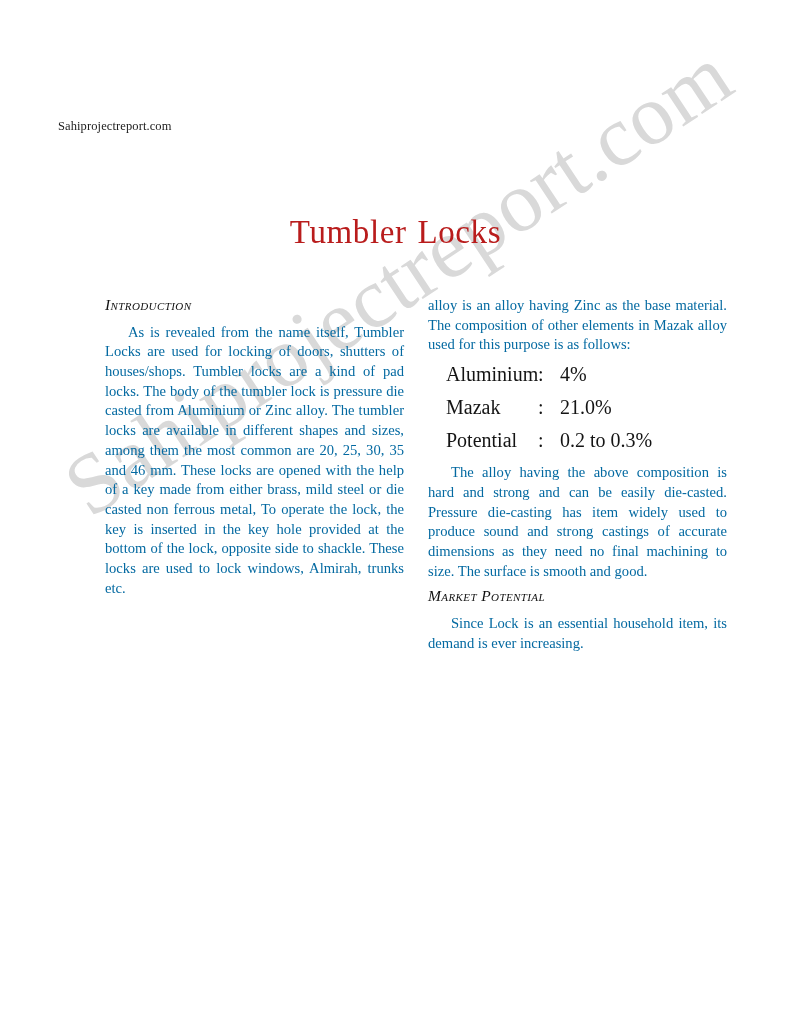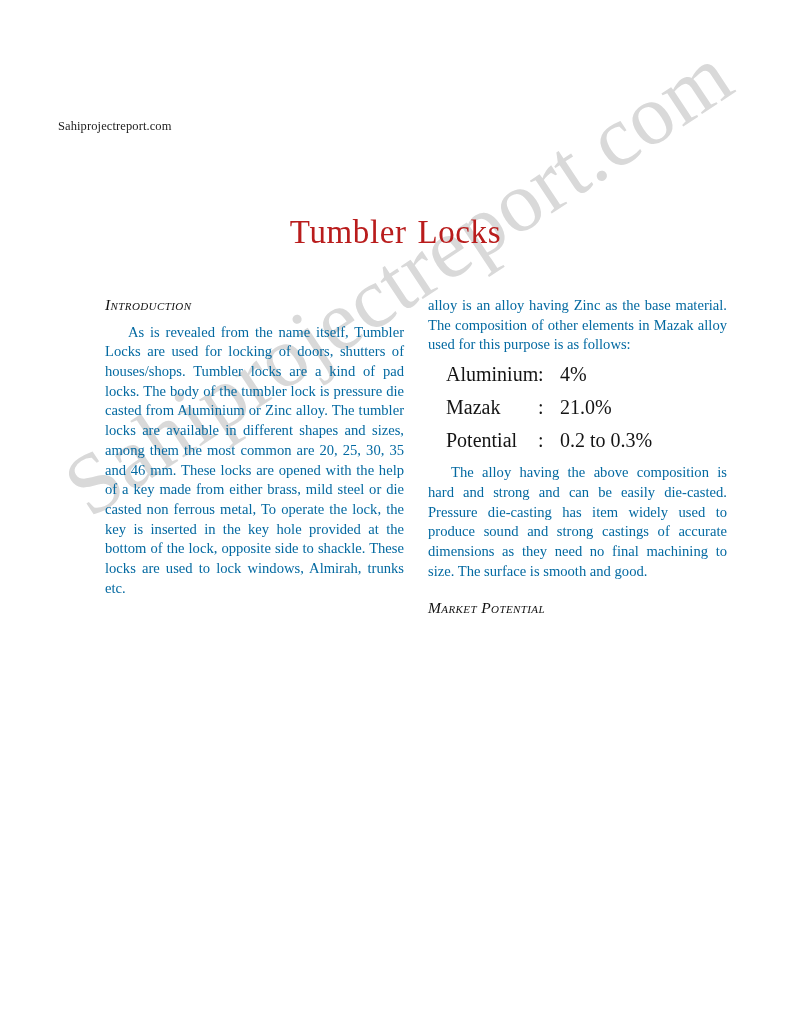--- a/index.html
+++ b/index.html
@@ -94,21 +94,21 @@
   h2.section-head {
     margin: 0 0 8px 0;
     font-size: 15.5px;
     font-weight: 400;
     font-variant: small-caps;
     letter-spacing: 0.4px;
     color: #111111;
     line-height: 1.2;
     font-style: italic;
   }
-  .col-right h2.section-head { margin-top: 18px; }
+  .col-right h2.section-head { margin-top: 6px; }
 
   p.body-para {
     margin: 0 0 1px 0;
     font-size: 14.6px;
     line-height: 19.7px;
     text-align: justify;
     text-justify: inter-word;
     text-indent: 23px;
     color: #0369a1;
     hyphens: none;
@@ -173,17 +173,18 @@
             <span class="comp-name">Potential</span>
             <span class="comp-colon">:</span>
             <span class="comp-value">0.2 to 0.3%</span>
           </li>
         </ul>
 
         <p class="body-para">The alloy having the above composition is hard and strong and can be easily die-casted. Pressure die-casting has item widely used to produce sound and strong castings of accurate dimensions as they need no final machining to size. The surface is smooth and good.</p>
 
         <h2 class="section-head">Market Potential</h2>
 
+        <p class="body-para">Since Lock is an essential household item, its demand is ever increasing.</p>
       </div>
 
     </div>
   </div>
 </div>
 
 </body></html>

